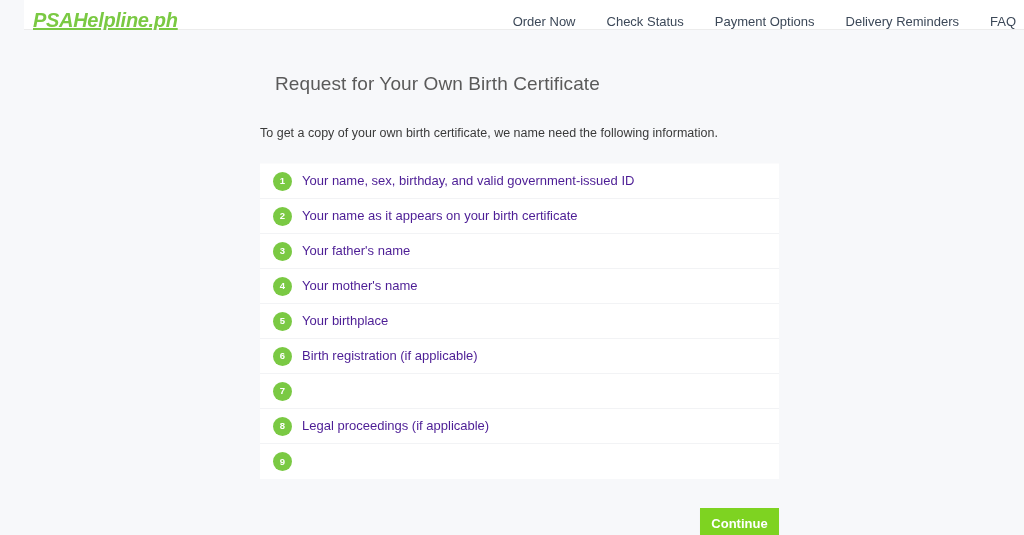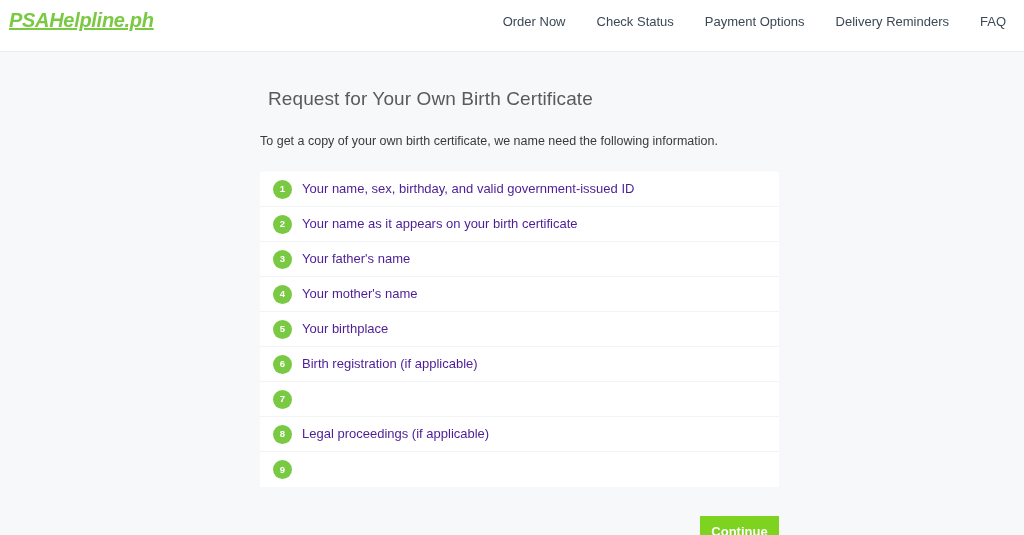--- a/index.html
+++ b/index.html
@@ -11,41 +11,42 @@
     height: 535px;
     overflow: hidden;
     background: #f7f8fa;
     font-family: "Liberation Sans", sans-serif;
     -webkit-font-smoothing: antialiased;
   }
 
   
   .site-header {
     position: relative;
-    height: 52px;
+    height: 30px;
     background: #ffffff;
     border-bottom: 1px solid #ececec;
     display: flex;
     align-items: center;
     box-sizing: border-box;
+    margin-left: 24px;
   }
   .logo {
     position: absolute;
     left: 9px;
     top: 9px;
     font-size: 20px;
     font-weight: bold;
     font-style: italic;
     color: #7ac943;
     letter-spacing: -0.3px;
     white-space: nowrap;
   }
   .main-nav {
     position: absolute;
-    right: 18px;
+    right: 8px;
     top: 13px;
     display: flex;
     align-items: center;
     gap: 31px;
   }
   .nav-link {
     font-size: 13px;
     color: #3c4858;
     text-decoration: none;
     white-space: nowrap;
@@ -58,21 +59,21 @@
     height: 491px;
     background: #f7f8fa;
   }
   .content {
     position: absolute;
     left: 260px;
     top: 0;
     width: 519px;
   }
   .page-title {
-    margin: 8px;
+    margin: 15px;
     padding-top: 27px;
     font-size: 19px;
     font-weight: normal;
     color: #5a5a5a;
     letter-spacing: 0.1px;
     line-height: 24px;
   }
   .page-subtitle {
     margin: 0;
     padding-top: 14px;

